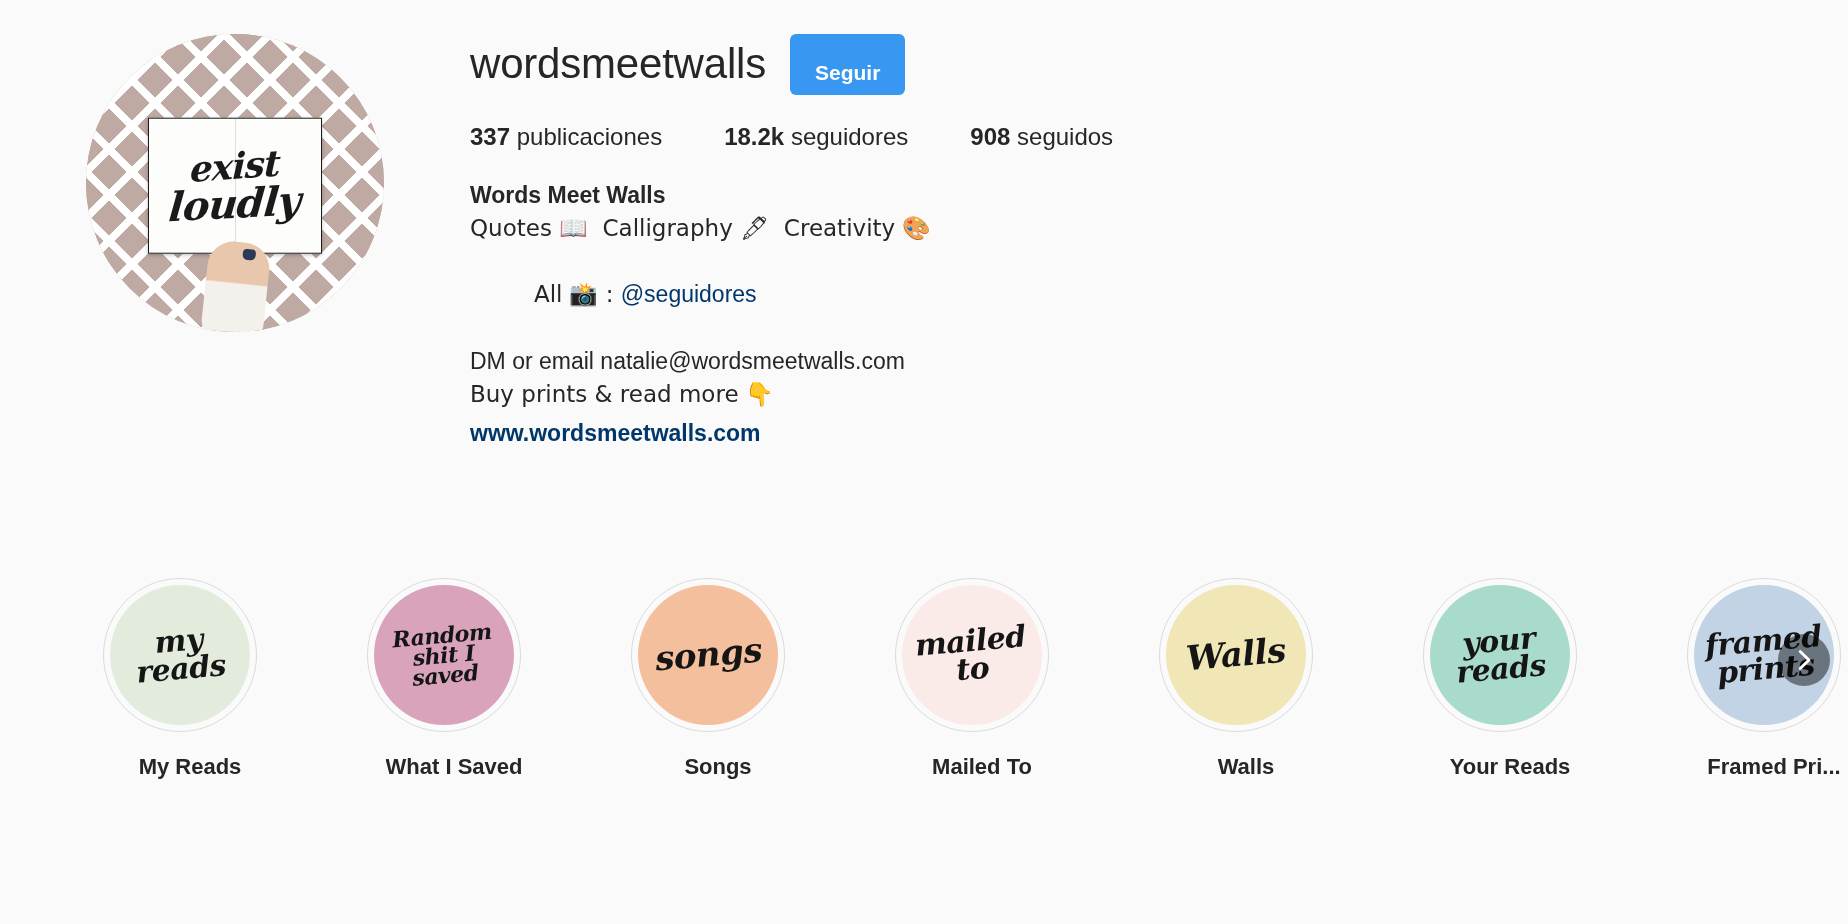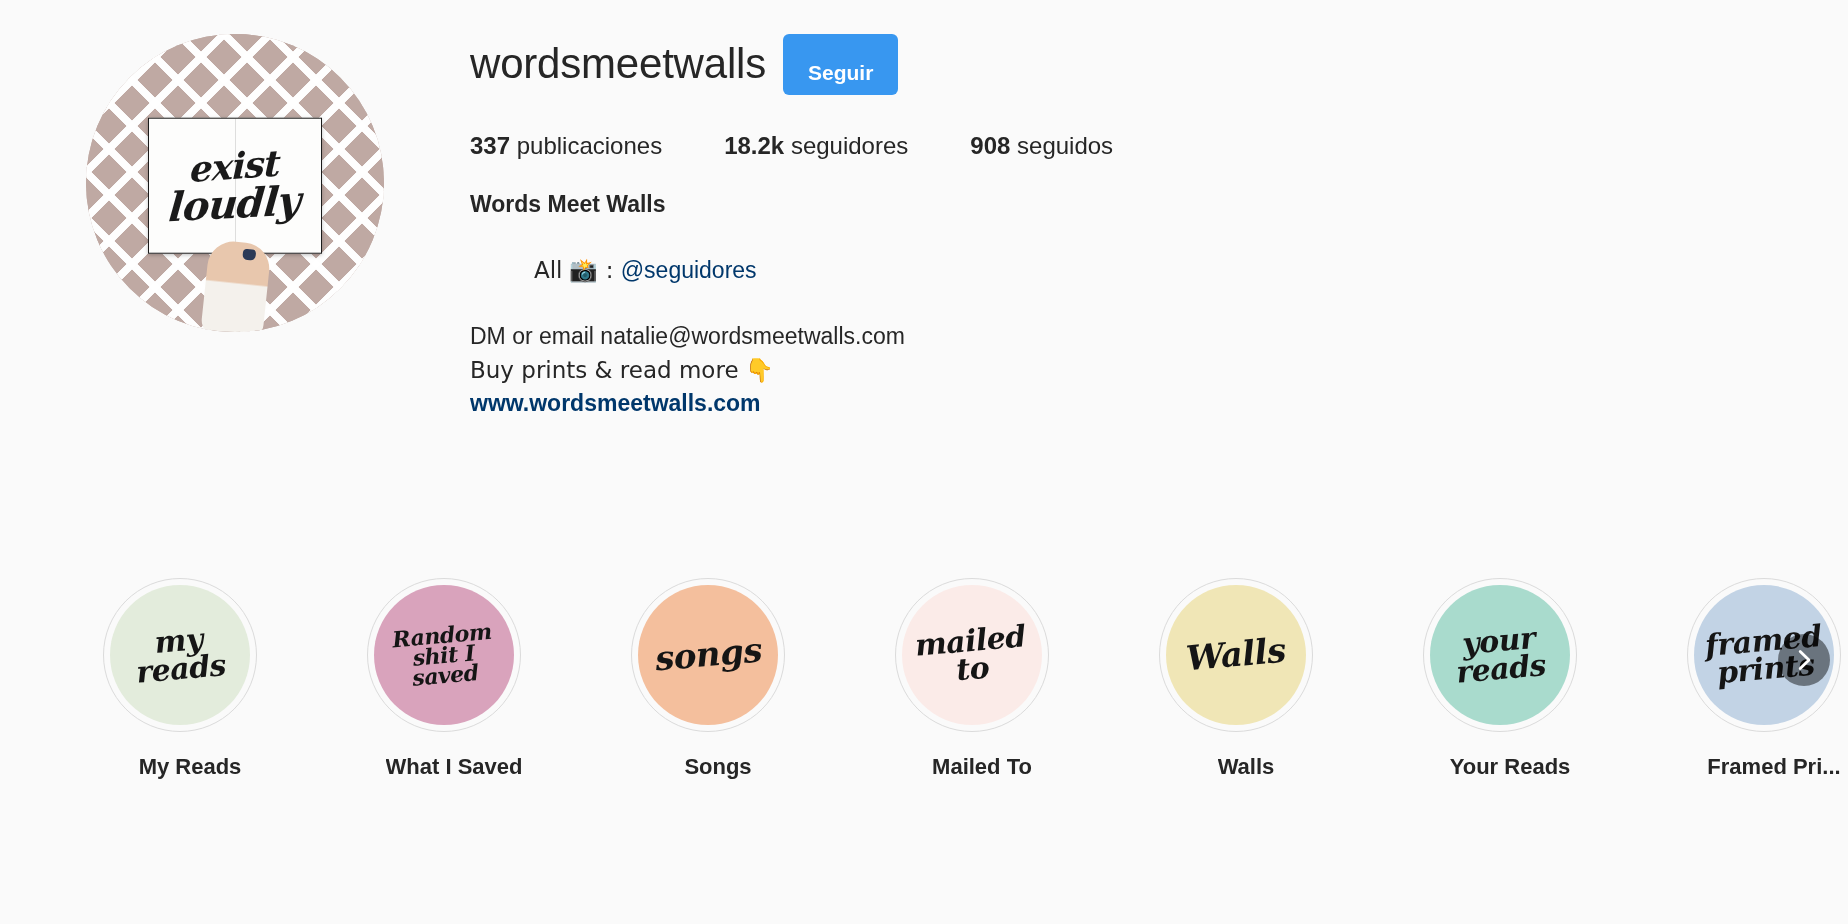--- a/index.html
+++ b/index.html
@@ -128,22 +128,22 @@
   }
 
   .info-col {
     flex: 1 1 auto;
     padding-top: 6px;
   }
 
   .name-row {
     display: flex;
     align-items: center;
-    gap: 17px;
-    margin-bottom: 37px;
+    gap: 24px;
+    margin-bottom: 28px;
   }
 
   .username {
     font-size: 42px;
     font-weight: 300;
     line-height: 1.05;
     color: #262626;
     letter-spacing: -.2px;
   }
 
@@ -188,20 +188,21 @@
   }
   .bio-line { white-space: pre-wrap; }
   .bio-mention {
     color: #00376b;
     font-weight: normal;
     cursor: pointer;
     text-decoration: none;
   }
   .bio-website {
     display: inline-block;
+    margin-top: 6px;
     color: #00376b;
     font-weight: bold;
     text-decoration: none;
     cursor: pointer;
     font-size: 23px;
   }
   .emoji {
     font-family: "DejaVu Sans", sans-serif;
   }
 
@@ -327,20 +328,21 @@
           <span class="stat-label">seguidores</span>
         </div>
         <div class="stat">
           <span class="stat-value">908</span>
           <span class="stat-label">seguidos</span>
         </div>
       </div>
 
       <div class="bio">
         <div class="bio-name">Words Meet Walls</div>
+        <div class="bio-line emoji">Quotes 📖  Calligraphy 🖋  Creativity 🎨</div>
         <div class="bio-line">
           <span class="emoji">All 📸 : </span><a class="bio-mention" href="#">@seguidores</a>
         </div>
         <div class="bio-line">DM or email natalie@wordsmeetwalls.com</div>
         <div class="bio-line emoji">Buy prints &amp; read more 👇</div>
         <a class="bio-website" href="#">www.wordsmeetwalls.com</a>
       </div>
 
     </div>
   </div>

